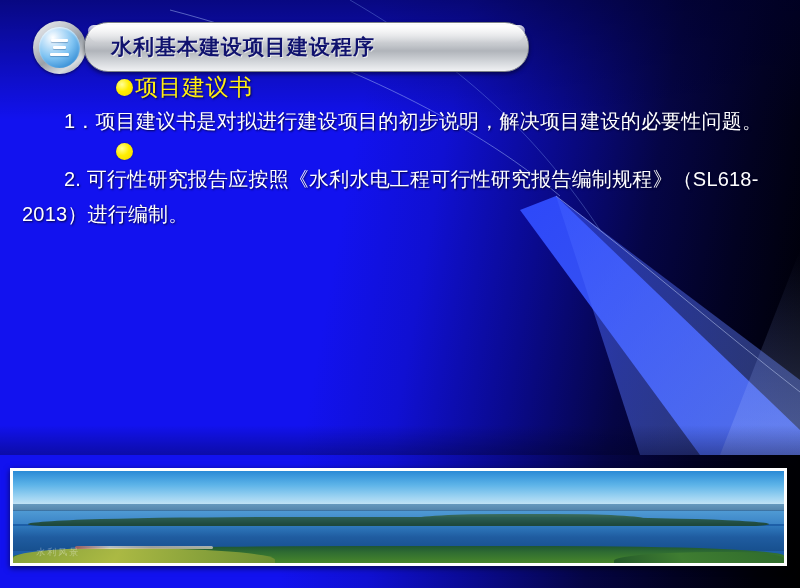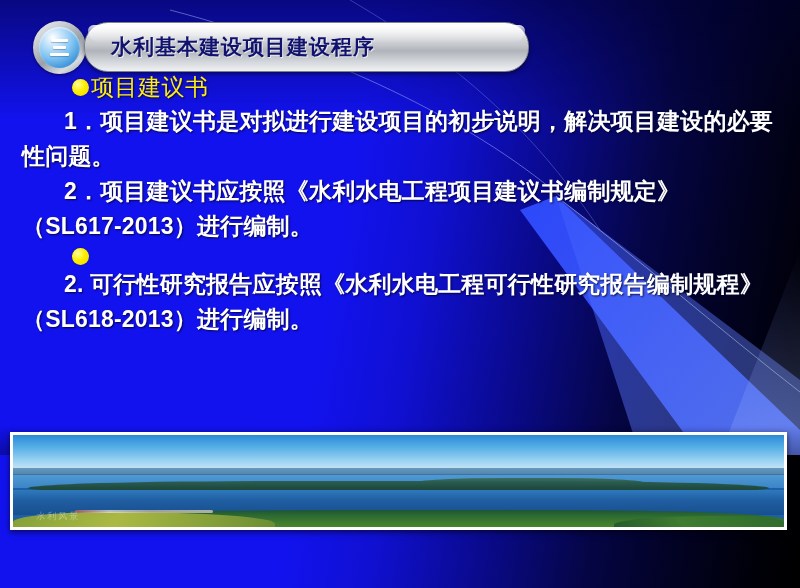--- a/index.html
+++ b/index.html
@@ -77,46 +77,45 @@
     text-shadow:1px 1px 0 rgba(255,255,255,.65);
     white-space:nowrap;
   }
 
   
   .body{
     position:absolute;left:0;top:72px;width:800px;
   }
   .bullet-line{
     display:flex;align-items:center;
-    padding-left:72px;
+    padding-left:116px;
     margin-bottom:2px;
   }
   .bullet-dot{
     width:17px;height:17px;border-radius:50%;
     background:radial-gradient(circle at 35% 32%,#ffff9a 0%, #ffee00 45%, #f2d400 100%);
     flex:0 0 auto;margin-right:2px;
     box-shadow:0 0 2px rgba(0,0,0,.4);
   }
   .bullet-text{
     font-size:23px;color:#ffee11;font-weight:500;letter-spacing:.5px;
     text-shadow:1px 1px 2px rgba(0,0,30,.8);
     line-height:30px;
   }
   .para{
-    color:#ffffff;font-size:23px;line-height:35px;
+    color:#ffffff;font-size:20px;line-height:35px;
     padding:0 22px 0 22px;
     text-shadow:1px 1px 2px rgba(0,0,40,.85);
     letter-spacing:.2px;
-    font-weight:bold;
   }
   .para .indent{display:inline-block;width:42px;}
 
   
   .photo-frame{
-    position:absolute;left:10px;top:432px;width:777px;height:98px;
+    position:absolute;left:10px;top:468px;width:777px;height:98px;
     background:#ffffff;
     padding:3px;
     box-sizing:border-box;
     box-shadow:0 2px 6px rgba(0,0,0,.6);
   }
   .photo{
     position:relative;width:100%;height:100%;overflow:hidden;background:#1d5fa8;
   }
   .ph-sky{
     position:absolute;left:0;top:0;width:100%;height:42%;
@@ -223,21 +222,20 @@
 
   <div class="body">
 
     <div class="bullet-line">
       <span class="bullet-dot"></span>
       <span class="bullet-text">项目建议书</span>
     </div>
 
     <div class="para"><span class="indent"></span><span>1．项目建议书是对拟进行建设项目的初步说明，解决项目建设的必要性问题。</span></div>
 
-    <div class="para"><span class="indent"></span><span>2．项目建议书应按照《水利水电工程项目建议书编制规定》（SL617-2013）进行编制。</span></div>
 
     <div class="bullet-line" style="margin-top:4px;">
       <span class="bullet-dot"></span>
     </div>
 
 
     <div class="para"><span class="indent"></span><span>2. 可行性研究报告应按照《水利水电工程可行性研究报告编制规程》（SL618-2013）进行编制。</span></div>
 
   </div>
 

